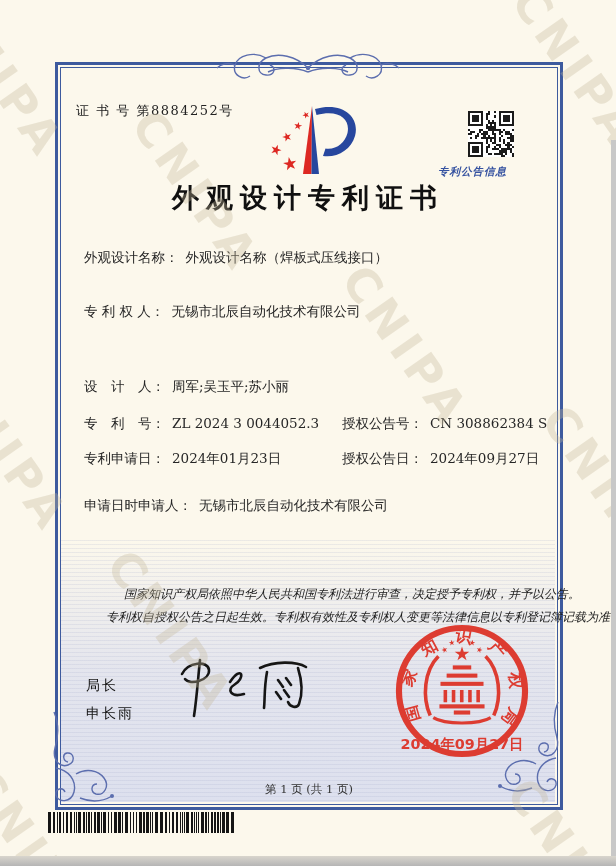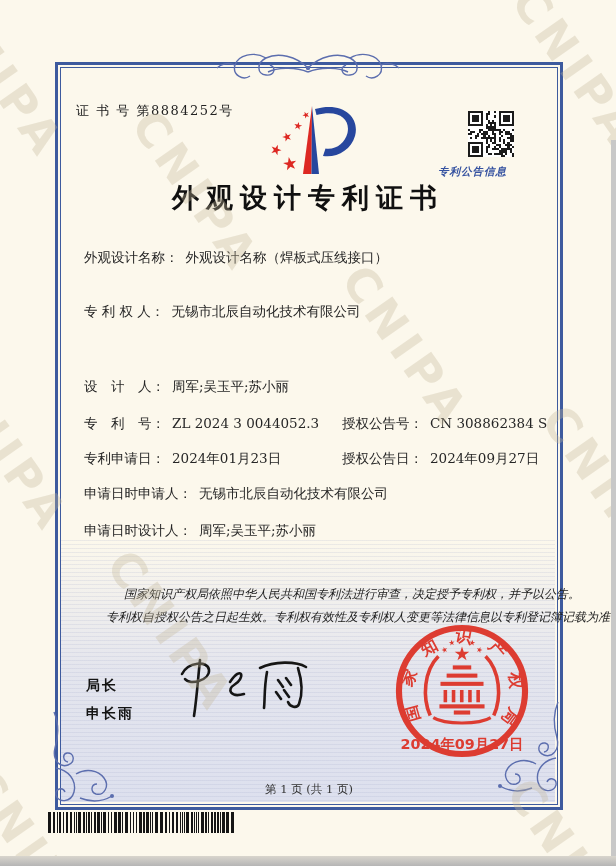--- a/index.html
+++ b/index.html
@@ -30,26 +30,26 @@
   .abs{position:absolute;z-index:2;}
   .cert-no{left:76px;top:102px;font-size:13px;color:#222;letter-spacing:1.5px;}
   .qr-caption{left:438px;top:165px;width:112px;text-align:left;font-size:10.5px;
     color:#3552a0;font-style:italic;font-weight:bold;letter-spacing:1px;}
   .title{left:0;top:180px;width:616px;text-align:center;font-size:27px;
     font-weight:bold;letter-spacing:7px;color:#101010;}
   .row{position:absolute;z-index:2;font-size:13.5px;color:#262626;left:84px;white-space:nowrap;}
   .row .val{margin-left:7px;}
   .r0{top:249px}.r1{top:303px}.r2{top:340px}.r3{top:378px}
   .r4{top:415px}.r5{top:415px;left:342px}.r6{top:450px}.r7{top:450px;left:342px}
-  .r8{top:485px}.r9{top:522px}
+  .r8{top:497px}.r9{top:522px}
   .legal{left:63px;top:583px;width:492px;z-index:2;font-size:12px;line-height:23px;
     color:#1d1d1d;font-style:italic;text-align:center;margin-left:43px;}
   .legal div{white-space:nowrap;}
   .signer{font-family:"DejaVu Sans","Liberation Sans",sans-serif;font-size:14px;
-    font-weight:700;color:#141414;letter-spacing:2px;}
+    font-weight:400;color:#141414;letter-spacing:2px;}
   .signer-title{left:86px;top:677px;}
   .signer-name{left:86px;top:705px;}
   .footer{left:55px;top:782px;width:508px;text-align:center;font-size:11.5px;color:#333;}
   .shadow-right{position:absolute;right:0;top:140px;width:5px;height:716px;
     background:#c8c8c8;z-index:6;}
   .shadow-bottom{position:absolute;left:0;bottom:0;width:616px;height:10px;
     background:linear-gradient(180deg,#d8d5cd,#b5b5b5);z-index:6;}
   svg{display:block;}
 </style>
 </head>
@@ -268,23 +268,20 @@
   </div>
   <div class="row r6">
     <span class="lbl">专利申请日：</span><span class="val">2024年01月23日</span>
   </div>
   <div class="row r7">
     <span class="lbl">授权公告日：</span><span class="val">2024年09月27日</span>
   </div>
   <div class="row r8">
     <span class="lbl">申请日时申请人：</span><span class="val">无锡市北辰自动化技术有限公司</span>
   </div>
-  <div class="row r9">
-    <span class="lbl">申请日时设计人：</span><span class="val">周军;吴玉平;苏小丽</span>
-  </div>
 
   <div class="abs legal">
     <div>国家知识产权局依照中华人民共和国专利法进行审查，决定授予专利权，并予以公告。</div>
     <div>专利权自授权公告之日起生效。专利权有效性及专利权人变更等法律信息以专利登记簿记载为准。</div>
   </div>
 
   <div class="abs signer signer-title">局长</div>
   <div class="abs signer signer-name">申长雨</div>
 
   <svg class="abs" style="left:172px;top:652px" width="160" height="70" viewBox="0 0 160 70">

